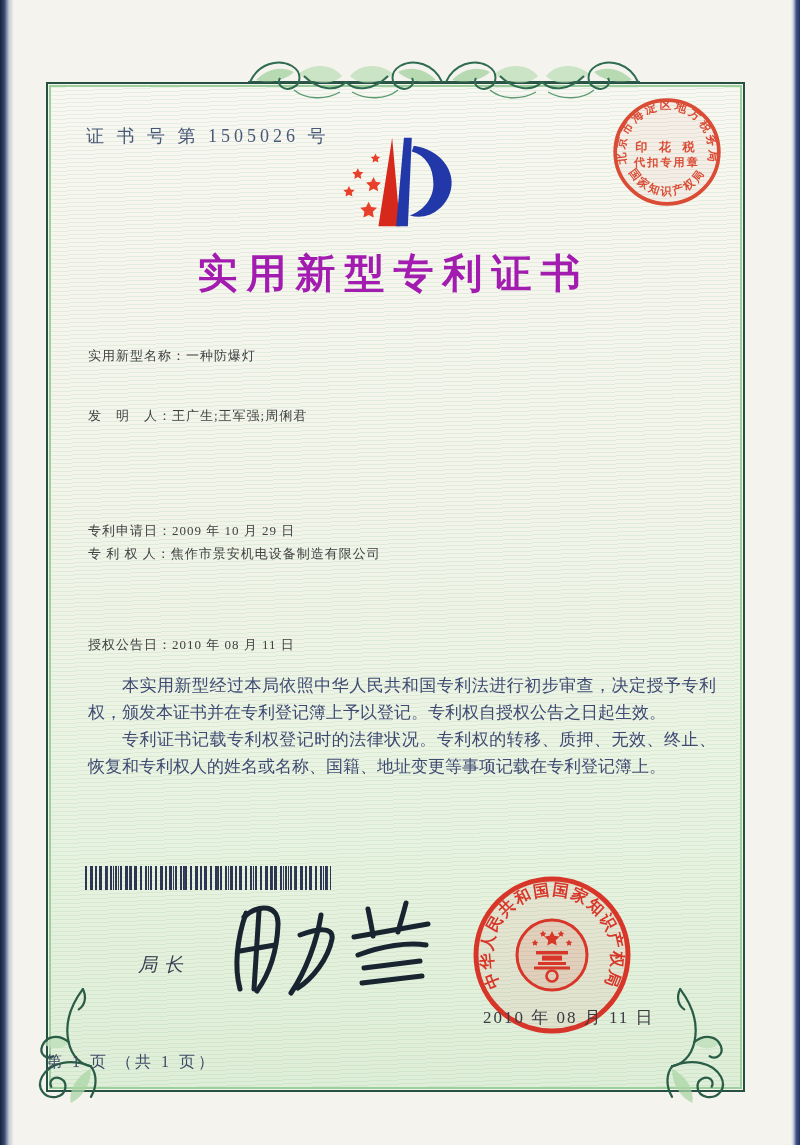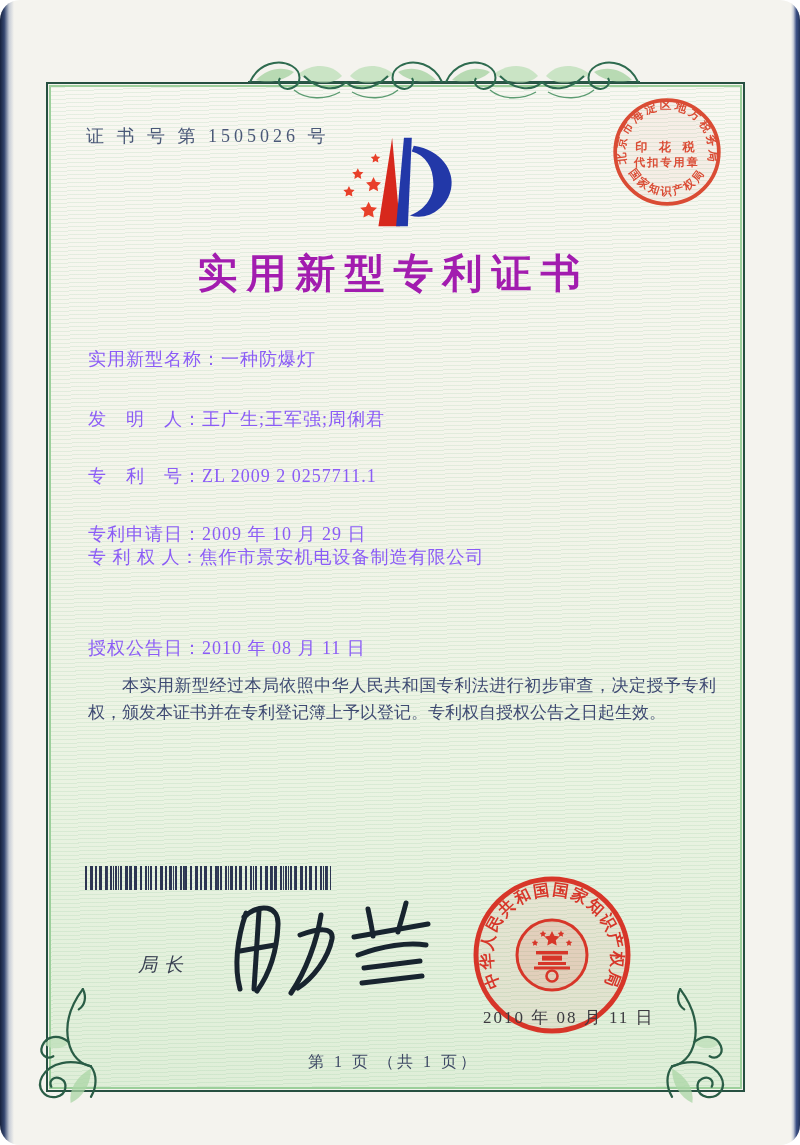--- a/index.html
+++ b/index.html
@@ -1,53 +1,52 @@
 <!DOCTYPE html>
 <html><head>
 <meta charset="utf-8">
 <style>
   html,body{margin:0;padding:0;}
   .page{
     position:relative;width:800px;height:1145px;overflow:hidden;
     background:#f4f3ee;
     font-family:"Liberation Serif","DejaVu Serif",serif;
-    border-radius:20px;
   }
   .edge-left{position:absolute;left:0;top:0;bottom:0;width:14px;z-index:6;
     background:linear-gradient(90deg,#16213c 0%,#33456e 30%,rgba(110,128,168,.35) 65%,rgba(110,128,168,0) 100%);}
   .edge-right{position:absolute;right:0;top:0;bottom:0;width:9px;z-index:6;
     background:linear-gradient(270deg,#20315a 0%,#3d5186 40%,rgba(110,130,175,.3) 75%,rgba(110,130,175,0) 100%);}
   .frame{position:absolute;left:46px;top:82px;width:695px;height:1006px;
     border:2px solid #265041;z-index:1;}
   .frame-inner{position:absolute;inset:1px;border:2px solid #9ccf9b;
     background:
       repeating-linear-gradient(178deg, rgba(125,190,140,.16) 0 1px, rgba(255,255,255,0) 1px 4px),
       linear-gradient(180deg,#f8f7f1 0%,#f3f4ea 40%,#eaf3e2 70%,#dfeed8 100%);}
   .ornament{position:absolute;z-index:2;}
   .abs{position:absolute;z-index:3;}
   .cert-no{left:86px;top:124px;font-size:18px;letter-spacing:4px;color:#4a5878;}
   .logo{left:326px;top:128px;width:150px;height:108px;}
   .title{left:46px;width:695px;top:246px;text-align:center;font-size:40px;font-weight:bold;
     letter-spacing:9px;color:#a21caf;}
-  .field{left:88px;font-size:18px;color:#8b5cf6;letter-spacing:1px;white-space:nowrap;}
+  .field{left:88px;font-size:13px;color:#404040;letter-spacing:1px;white-space:nowrap;}
   .f0{top:347px}.f1{top:407px}.f2{top:464px}.f3{top:522px}.f4{top:545px}.f5{top:636px}
   .body-text{left:88px;top:672px;width:628px;font-size:17px;line-height:27px;
     color:#3e4a72;text-align:justify;font-family:Liberation Serif, serif;}
   .body-text p{margin:0;text-indent:2em;}
   .barcode{left:85px;top:866px;width:246px;height:24px;
     background:
       repeating-linear-gradient(90deg,#2c3552 0 2px,rgba(0,0,0,0) 2px 5px),
       repeating-linear-gradient(90deg,#2c3552 0 1px,rgba(0,0,0,0) 1px 7px),
       repeating-linear-gradient(90deg,#39425e 0 1px,rgba(0,0,0,0) 1px 11px);}
   .signer{left:138px;top:952px;font-size:19px;letter-spacing:7px;color:#394052;font-style:italic;}
   .signature-svg{left:200px;top:893px;width:240px;height:118px;z-index:3;}
   .tax-stamp{left:612px;top:97px;width:110px;height:110px;z-index:4;opacity:.95;}
   .seal-svg{left:467px;top:870px;width:170px;height:170px;z-index:4;opacity:.93;}
   .seal-date{left:483px;top:1006px;font-size:17px;color:#3b3a40;letter-spacing:2px;z-index:5;}
-  .footer{left:46px;width:695px;top:1052px;text-align:center;font-size:16px;
+  .footer{left:46px;width:695px;top:1052px;font-size:16px;
     color:#3f4a66;letter-spacing:3px;}
 </style>
 </head>
 <body>
 
 <div class="page">
 
   <div class="edge-left"></div>
   <div class="edge-right"></div>
 
@@ -124,35 +123,33 @@
   </svg>
 
   <div class="abs title">实用新型专利证书</div>
 
   <div class="abs field f0">
     <span>实用新型名称：</span><span>一种防爆灯</span>
   </div>
   <div class="abs field f1">
     <span>发　明　人：</span><span>王广生;王军强;周俐君</span>
   </div>
-  <div class="abs field f2">
-    <span>专　利　号：</span><span>ZL 2009 2 0257711.1</span>
-  </div>
   <div class="abs field f3">
     <span>专利申请日：</span><span>2009 年 10 月 29 日</span>
   </div>
   <div class="abs field f4">
     <span>专 利 权 人：</span><span>焦作市景安机电设备制造有限公司</span>
   </div>
   <div class="abs field f5">
     <span>授权公告日：</span><span>2010 年 08 月 11 日</span>
   </div>
 
   <div class="abs body-text">
     <p>本实用新型经过本局依照中华人民共和国专利法进行初步审查，决定授予专利权，颁发本证书并在专利登记簿上予以登记。专利权自授权公告之日起生效。</p>
+    <p>专利证书记载专利权登记时的法律状况。专利权的转移、质押、无效、终止、恢复和专利权人的姓名或名称、国籍、地址变更等事项记载在专利登记簿上。</p>
   </div>
 
   <div class="abs barcode"></div>
 
   <div class="abs signer">局长</div>
   <svg class="abs signature-svg" viewBox="0 0 240 118" aria-label="田力普">
     <g stroke="#18242f" fill="none" stroke-width="5" stroke-linecap="round" stroke-linejoin="round">
       <path d="M46,20 C37,46 34,74 40,96"></path>
       <path d="M44,24 C60,10 79,12 78,32 C77,56 70,80 57,98"></path>
       <path d="M40,58 L75,52"></path>

